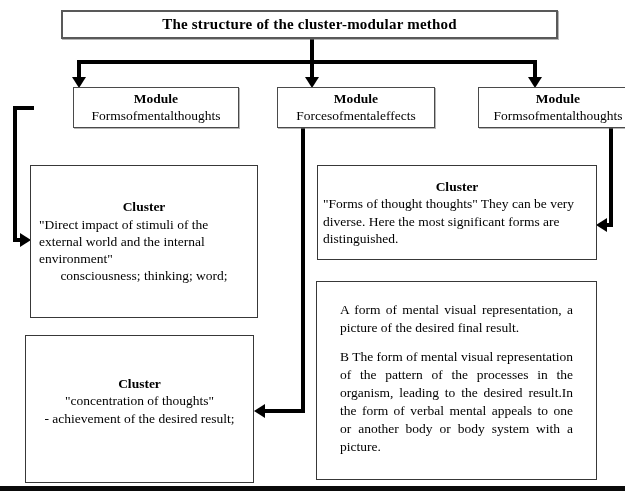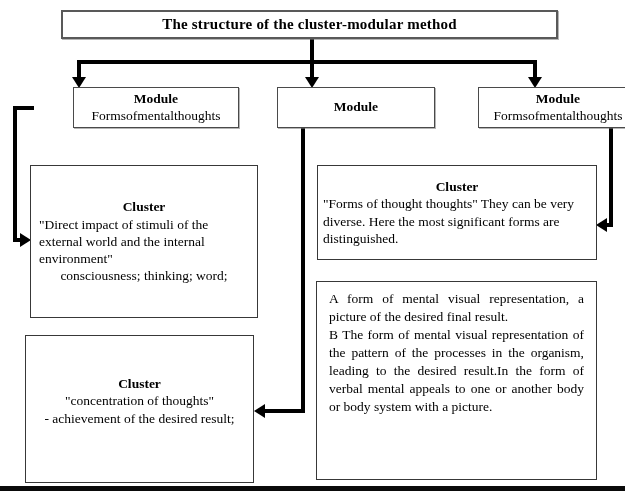--- a/index.html
+++ b/index.html
@@ -35,21 +35,21 @@
   .cluster .hdr { font-weight:bold; }
   .c1 { left:30px;  top:165px; width:228px; height:153px; padding:0 8px; }
   .c2 { left:25px;  top:335px; width:229px; height:148px; padding:0 10px 16px 10px; }
   .c3 { left:317px; top:165px; width:280px; height:95px;  padding:0 5px; }
 
   .detail {
     left:316px; top:281px; width:281px; height:199px;
     border:1px solid #383838; padding:8px 12px;
     font-size:13.5px; line-height:1.33; text-align:justify;
   }
-  .detail p { margin:0; }
+  .detail p { margin:11px; }
 
   svg.connectors { position:absolute; left:0; top:0; pointer-events:none; }
   svg.connectors path { stroke:#000; stroke-width:4; fill:none; }
   svg.connectors polygon { fill:#000; }
 
   .frame-right  { position:absolute; top:0; right:1px; width:2px; height:491px; background:#0a0a0a; }
   .frame-bottom { position:absolute; left:0; bottom:0; width:625px; height:5px; background:#0a0a0a; }
 </style>
 </head>
 <body>
@@ -78,20 +78,21 @@
   <div class="box title-box">
     <span>The structure of the cluster-modular method</span>
   </div>
 
   <div class="box module m1">
     <div class="hdr">Module</div>
     <div>Formsofmentalthoughts</div>
   </div>
   <div class="box module m2">
     <div class="hdr">Module</div>
+    <div>Forcesofmentaleffects</div>
   </div>
   <div class="box module m3">
     <div class="hdr">Module</div>
     <div>Formsofmentalthoughts</div>
   </div>
 
   <div class="box cluster c1">
     <div class="hdr">Cluster</div>
     <div>"Direct impact of stimuli of the external world and the internal environment"</div>
     <div>consciousness; thinking; word;</div>

